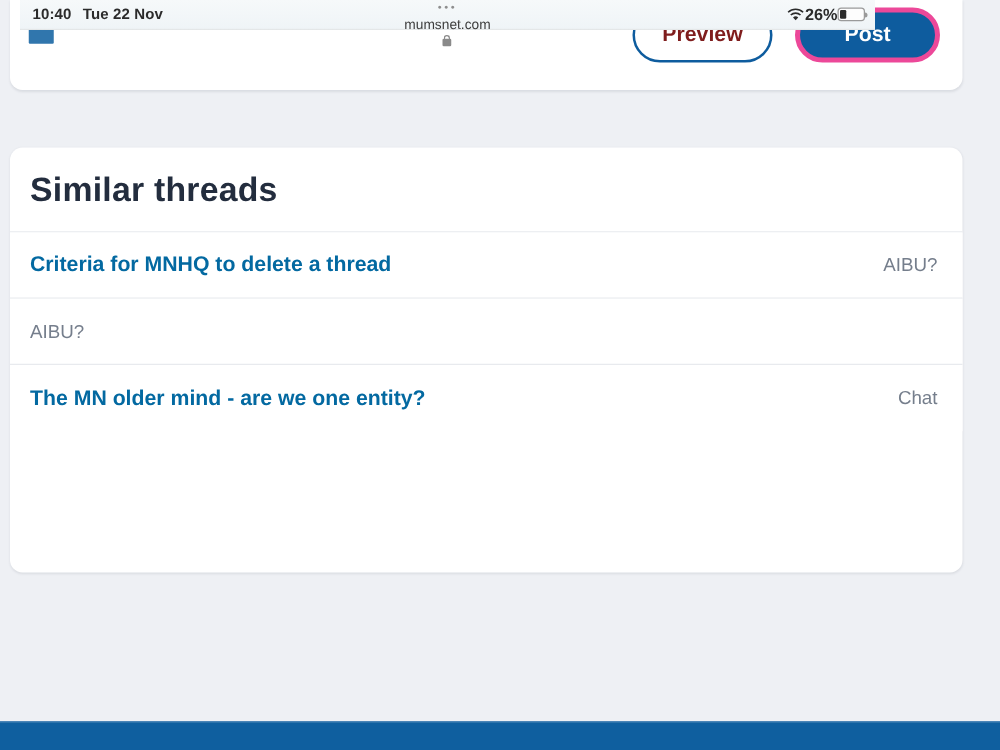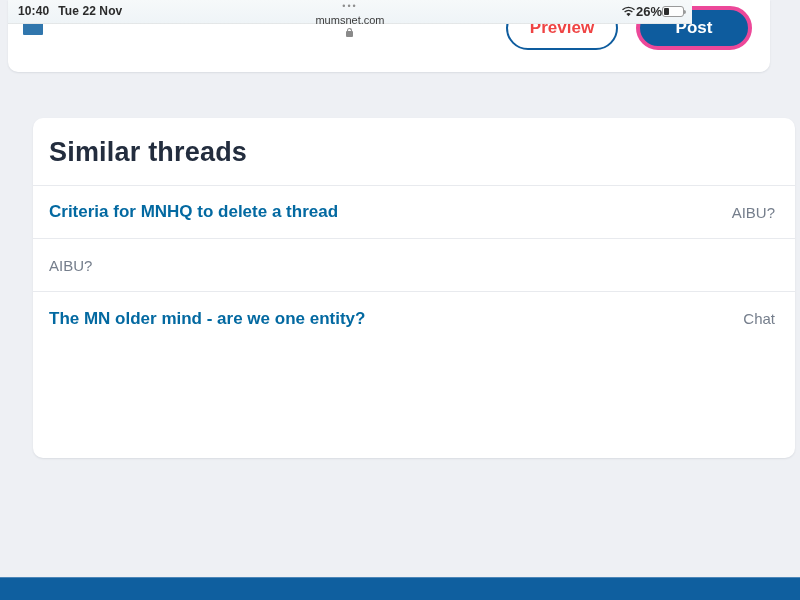--- a/index.html
+++ b/index.html
@@ -7,21 +7,21 @@
   body {
     position: relative;
     font-family: "Liberation Sans", sans-serif;
     background: #eef0f4;
     overflow: hidden;
   }
 
   
   .status-bar {
     position: absolute;
-    top: 0; left: 8px;
+    top: 0; left: 16px;
     width: 684px; height: 24px;
     background: linear-gradient(180deg, #f6f9fa 0%, #eff4f7 100%);
     border-bottom: 1px solid rgba(0,0,0,0.07);
     z-index: 20;
   }
   .sb-left {
     position: absolute; left: 10px; top: 4px;
     font-size: 12px; font-weight: 700; color: #2b2b2b;
     letter-spacing: 0.1px;
   }
@@ -96,38 +96,37 @@
     height: 44px; border-radius: 22px;
     font-family: "Liberation Sans", sans-serif;
     font-size: 17px; font-weight: 700;
     display: flex; align-items: center; justify-content: center;
     cursor: pointer;
   }
   .btn-preview {
     width: 112px;
     background: #ffffff;
     border: 2px solid #0e5c9e;
-    color: #ef4444;
+    color: #7f1d1d;
   }
   .btn-post {
     width: 116px;
     background: #0e5c9e;
     border: 4px solid #ec4899;
     color: #ffffff;
   }
 
   
   .similar-card {
     position: absolute;
     left: 8px; top: 118px;
     width: 762px; height: 340px;
     background: #ffffff;
     border-radius: 10px;
     box-shadow: 0 1px 2px rgba(40,50,70,0.10);
-    margin-left: 25px;
   }
   .similar-heading {
     padding: 19px 16px 17px 16px;
     border-bottom: 1px solid #e8eaee;
     font-size: 27px; font-weight: 700;
     color: #232d3e;
     letter-spacing: 0.2px;
   }
   .thread-row {
     display: flex; align-items: center;

